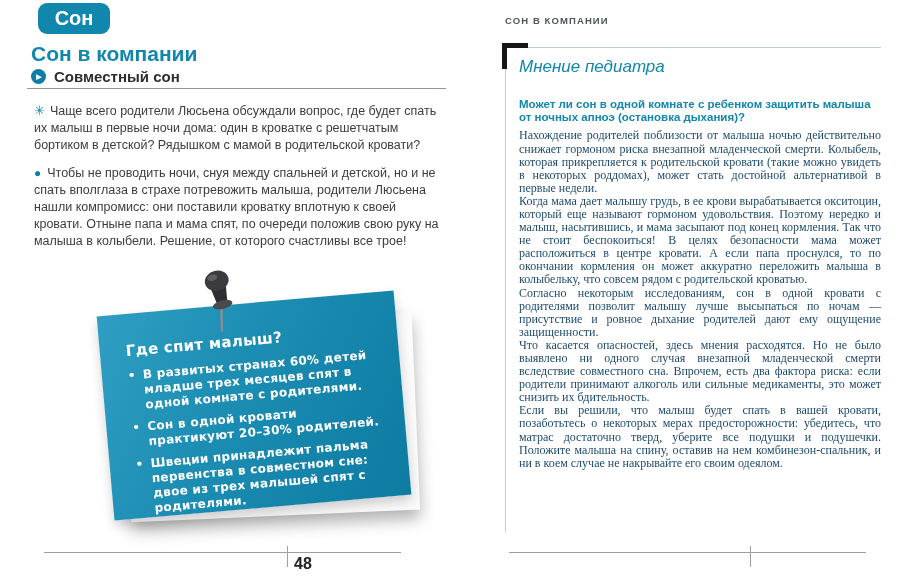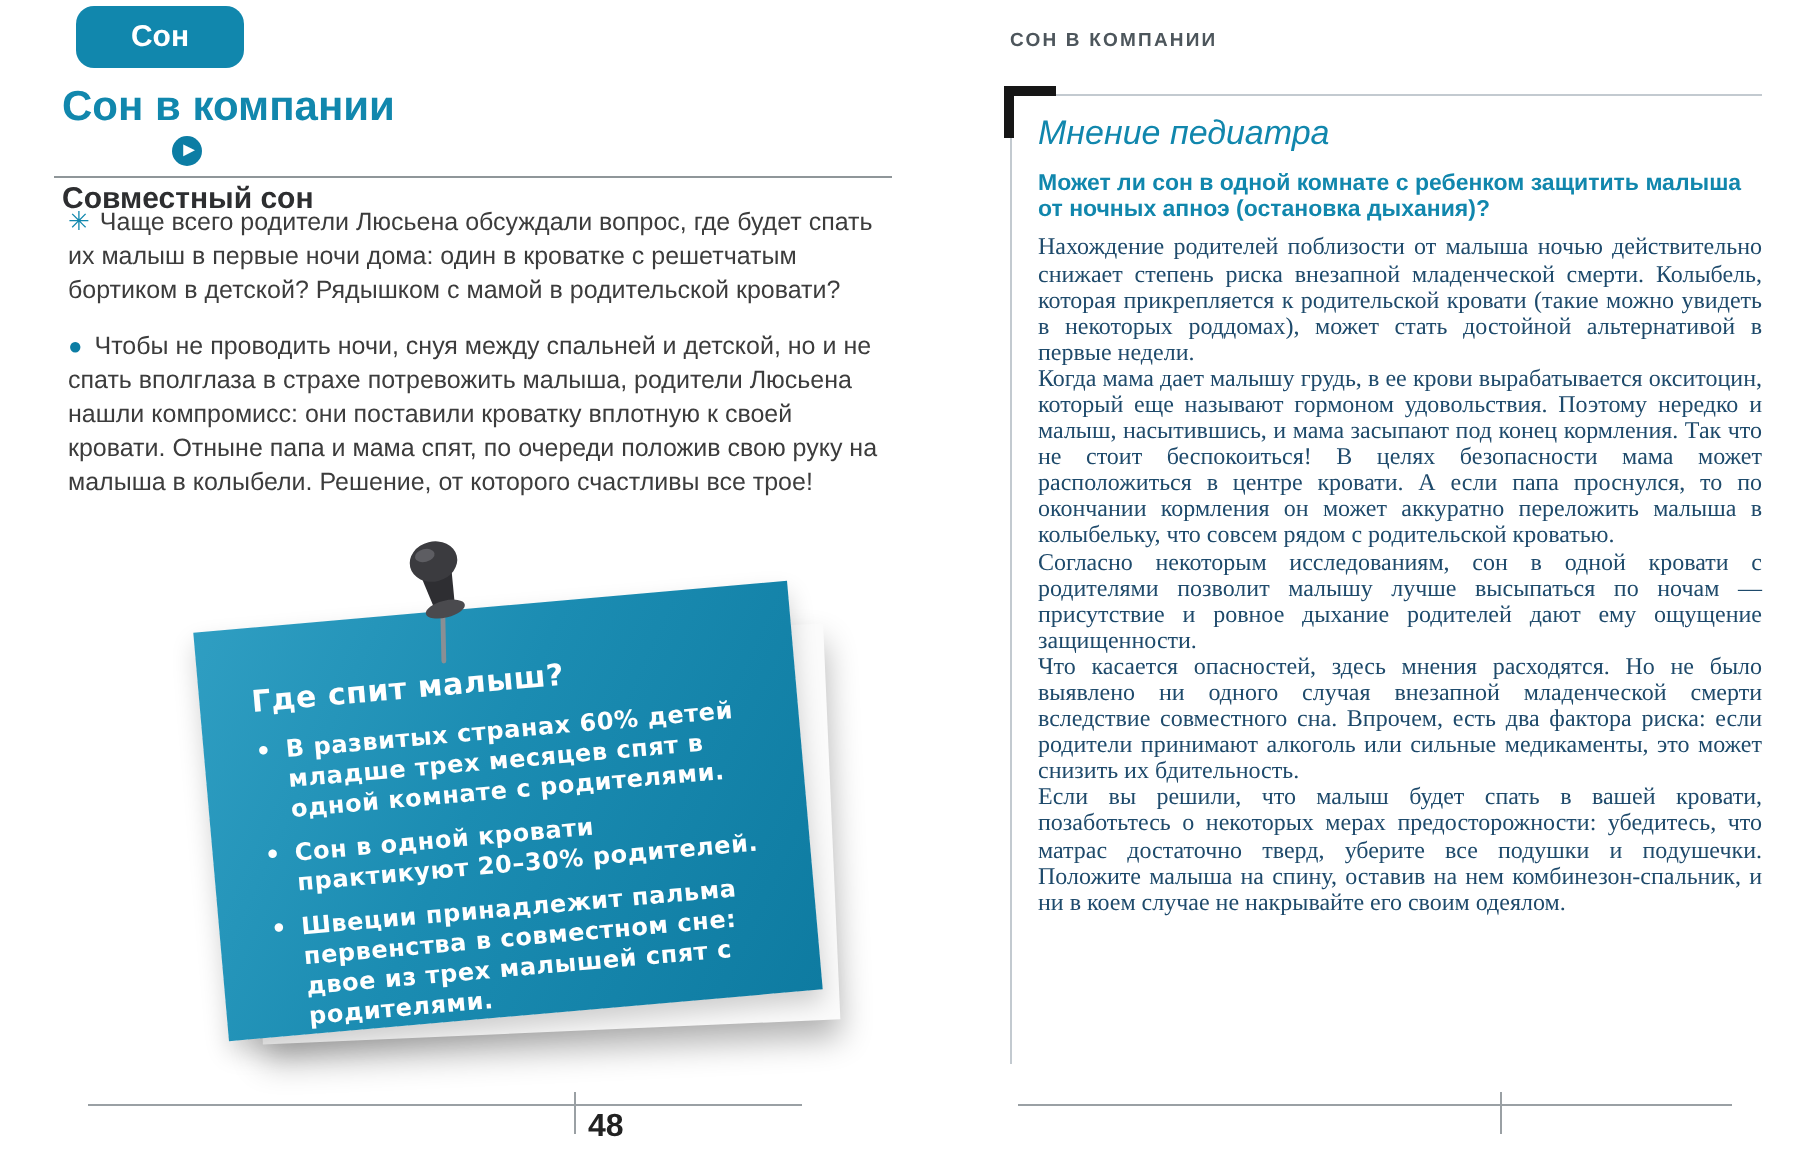--- a/index.html
+++ b/index.html
@@ -1,27 +1,27 @@
 <!DOCTYPE html>
 <html lang="ru" style="--teal: #1187ad; --teal_dark: #0c7da4; --note_teal: #1b8cb2; --serif_text: #1e4a6b; --body_text: #3c3c3c; --header_gray: #4d565c; --box_line: #c3cad0;"><head>
 <meta charset="utf-8">
 <style>
   html,body{margin:0;padding:0;background:#ffffff;}
   .spread{position:relative;width:900px;height:585px;background:#ffffff;overflow:hidden;
           font-family:"Liberation Sans",sans-serif;}
   .abs{position:absolute;}
 
   
-  .tab{left:38px;top:3px;width:84px;height:31px;background:var(--teal,#1187ad);
+  .tab{left:38px;top:3px;width:72px;height:31px;background:var(--teal,#1187ad);
        border-radius:9px;display:flex;align-items:center;justify-content:center;
-       color:#fff;font-weight:bold;font-size:15px;}
+       color:#fff;font-weight:bold;font-size:20px;}
   .page-title{left:31px;top:42px;margin:0;color:var(--teal,#1187ad);
        font-size:21px;font-weight:bold;}
   .subtitle{left:31px;top:68px;display:flex;align-items:center;gap:8px;
-       color:#2d2e30;font-weight:bold;font-size:15px;flex-direction:column;}
+       color:#2d2e30;font-weight:bold;font-size:15px;}
   .play-circle{width:15px;height:15px;border-radius:50%;background:var(--teal_dark,#0c7da4);
        display:flex;align-items:center;justify-content:center;flex:0 0 15px;}
   .play-glyph{color:#fff;font-size:7px;line-height:1;margin-left:1px;}
   .rule{left:27px;top:88px;width:419px;height:1px;background:#8f9699;}
   .body-para{left:30px;width:410px;margin:4px;color:var(--body_text,#3c3c3c);
        font-size:12.5px;line-height:17px;}
   .p1{top:98px;} .p2{top:161px;}
   .sun-ico{color:var(--teal,#1187ad);font-size:13px;margin-right:5px;}
   .dot-ico{color:var(--teal_dark,#0c7da4);font-size:12px;margin-right:6px;}
 
@@ -52,21 +52,21 @@
        letter-spacing:1.1px;color:var(--header_gray,#4d565c);}
   .box-top-line{left:505px;top:47px;width:376px;height:1px;background:var(--box_line,#c3cad0);}
   .box-left-line{left:505px;top:47px;width:1px;height:485px;background:var(--box_line,#c3cad0);}
   .corner{left:502px;top:43px;width:21px;height:21px;
        border-left:5px solid #161616;border-top:5px solid #161616;}
   .box-title{left:519px;top:57px;margin:0;color:var(--teal,#1187ad);
        font-size:17px;font-weight:normal;font-style:italic;}
   .qa{left:519px;top:86px;width:362px;}
   .q{color:var(--teal,#1187ad);font-weight:bold;font-size:11.5px;
        line-height:13.2px;margin:16px 0 5px;}
-  .q:first-child{margin-top:0;}
+  .q:first-child{margin-top:12px;}
   .a{font-family:"Liberation Serif","DejaVu Serif",serif;
        color:var(--serif_text,#1e4a6b);font-size:12px;line-height:13.1px;
        text-align:justify;white-space:pre-line;margin:0;}
 </style>
 </head>
 <body>
 
 <div class="spread">
 
   <section>
@@ -131,21 +131,21 @@
     <div class="abs running-head">СОН В КОМПАНИИ</div>
 
     <div class="abs box-top-line"></div>
     <div class="abs box-left-line"></div>
     <div class="abs corner"></div>
 
     <h2 class="abs box-title">Мнение педиатра</h2>
 
     <div class="abs qa">
       <p class="q">Может ли сон в одной комнате с ребенком защитить малыша от ночных апноэ (остановка дыхания)?</p>
-      <p class="a">Нахождение родителей поблизости от малыша ночью действительно снижает степень риска внезапной младенческой смерти. Колыбель, которая прикрепляется к родительской кровати (такие можно увидеть в некоторых роддомах), может стать достойной альтернативой в первые недели.</p>
+      <p class="a">Нахождение родителей поблизости от малыша ночью действительно снижает гормоном риска внезапной младенческой смерти. Колыбель, которая прикрепляется к родительской кровати (такие можно увидеть в некоторых роддомах), может стать достойной альтернативой в первые недели.</p>
       <p class="a">Когда мама дает малышу грудь, в ее крови вырабатывается окситоцин, который еще называют гормоном удовольствия. Поэтому нередко и малыш, насытившись, и мама засыпают под конец кормления. Так что не стоит беспокоиться! В целях безопасности мама может расположиться в центре кровати. А если папа проснулся, то по окончании кормления он может аккуратно переложить малыша в колыбельку, что совсем рядом с родительской кроватью.</p>
       <p class="a">Согласно некоторым исследованиям, сон в одной кровати с родителями позволит малышу лучше высыпаться по ночам — присутствие и ровное дыхание родителей дают ему ощущение защищенности.
 Что касается опасностей, здесь мнения расходятся. Но не было выявлено ни одного случая внезапной младенческой смерти вследствие совместного сна. Впрочем, есть два фактора риска: если родители принимают алкоголь или сильные медикаменты, это может снизить их бдительность.
 Если вы решили, что малыш будет спать в вашей кровати, позаботьтесь о некоторых мерах предосторожности: убедитесь, что матрас достаточно тверд, уберите все подушки и подушечки. Положите малыша на спину, оставив на нем комбинезон-спальник, и ни в коем случае не накрывайте его своим одеялом.</p>
     </div>
 
     <div class="abs foot-rule fr-right"></div>
     <div class="abs foot-tick ft-right"></div>
     <div class="abs page-num pn-right">49</div>
   </section>

